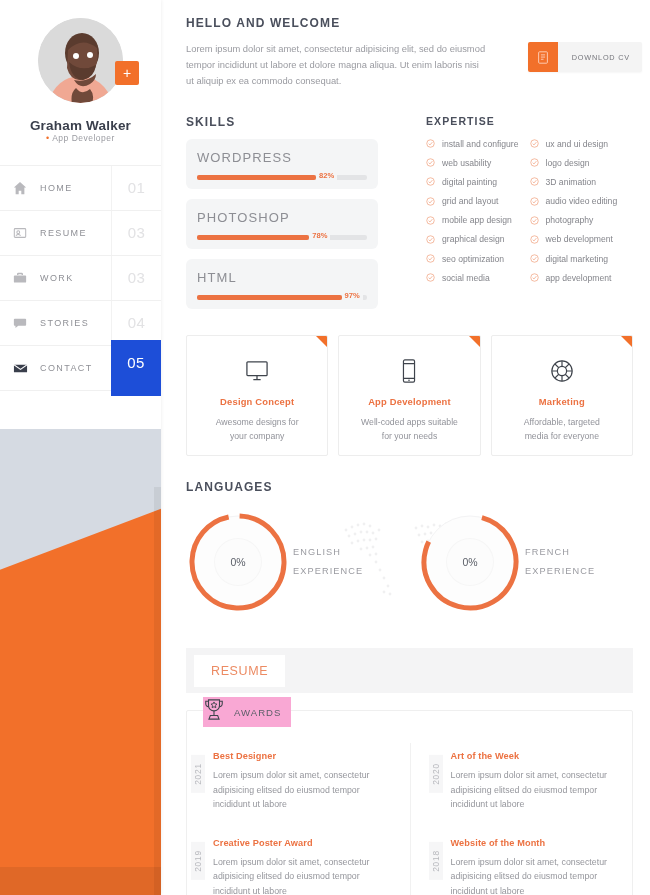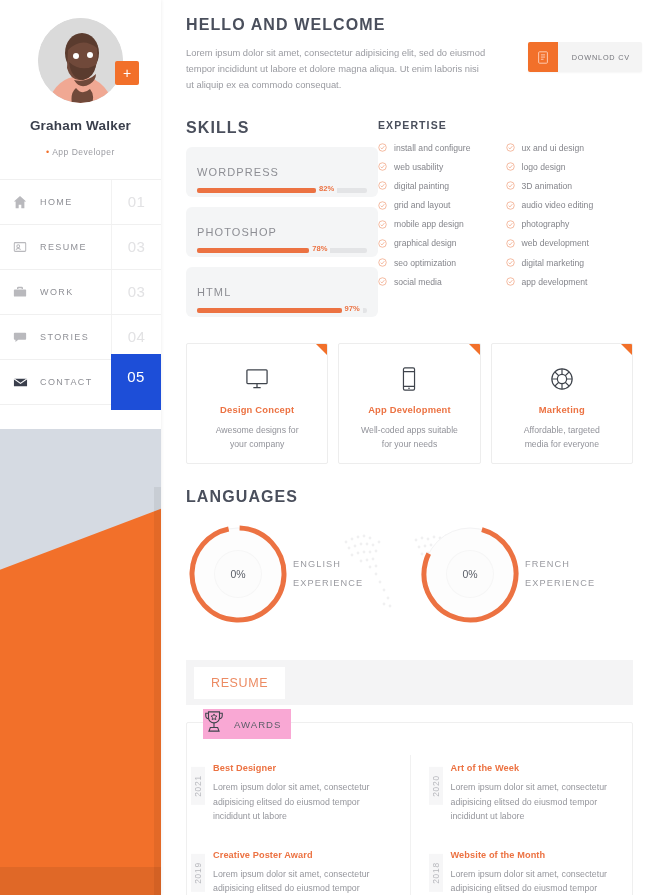--- a/index.html
+++ b/index.html
@@ -32,21 +32,21 @@
     position: absolute; right: -16px; bottom: 18px;
     width: 24px; height: 24px; background: #F2702A;
     color: #fff; font-size: 14px; line-height: 24px; text-align: center;
     border-radius: 2px; font-weight: 400;
   }
   .pname {
     margin-top: 11px; font-size: 13.5px; font-weight: bold;
     color: #3a3f4c; letter-spacing: .2px;
   }
   .prole {
-    margin-top: 14px; font-size: 8.5px; color: #9a9ba1; letter-spacing: .5px;
+    margin-top: 0; font-size: 8.5px; color: #9a9ba1; letter-spacing: .5px;
   }
   .prole .dot { color: #F2702A; font-size: 9px; }
 
   .nav { margin-top: 12px; border-top: 1px solid #f0f0f0; }
   .nav-item {
     display: flex; align-items: center; height: 45px;
     border-bottom: 1px solid #f0f0f0; position: relative;
     cursor: pointer;
   }
   .nav-ico {
@@ -79,21 +79,21 @@
   }
   .deco-edge {
     position:absolute; right:0; top:58px; bottom:0; width:7px;
     background: rgba(0,0,0,0.06);
   }
 
   
   .main { flex:1; padding: 16px 17px 0 25px; position: relative; overflow:hidden; }
 
   .sec-title {
-    font-size: 16px; font-weight: bold; color: #4a4f5c;
+    font-size: 12px; font-weight: bold; color: #4a4f5c;
     letter-spacing: 1.1px; text-transform: uppercase;
   }
   .hello-row { position: relative; }
   .hello-text {
     margin-top: 11px; font-size: 9.4px; line-height: 16px; color: #9a9ba1;
     width: 300px;
   }
   .cv-btn {
     position: absolute; right: -9px; top: 26px;
     display: flex; align-items: center; height: 30px;
@@ -102,30 +102,30 @@
   }
   .cv-icon {
     width: 30px; height: 30px; background: #F2702A;
     display:flex; align-items:center; justify-content:center;
   }
   .cv-label {
     padding: 0 12px 0 14px; font-size: 7.3px; letter-spacing: .8px;
     color: #75767c; white-space: nowrap;
   }
 
-  .cols { display: flex; margin-top: 26px; }
+  .cols { display: flex; margin-top: 26px; gap: 48px; }
   .col-skills { width: 192px; flex: 0 0 192px; }
   .col-exp { flex: 1; padding-left: 0px; }
 
   .skill-card {
     margin-top: 10px; background: #f4f5f6; border-radius: 6px;
     padding: 11px 11px 12px; height: 50px;
   }
   .skill-name {
-    font-size: 11px; letter-spacing: 1.1px; color: #8d8e94; margin-top: 8px;
+    font-size: 13px; letter-spacing: 1.1px; color: #8d8e94;
   }
   .skill-bar {
     margin-top: 10px; height: 5px; background: #e3e4e6; border-radius: 2px;
     position: relative;
   }
   .skill-fill {
     position: absolute; left: 0; top: 0; height: 5px;
     background: #EC7242; border-radius: 2px;
   }
   .skill-pct {

